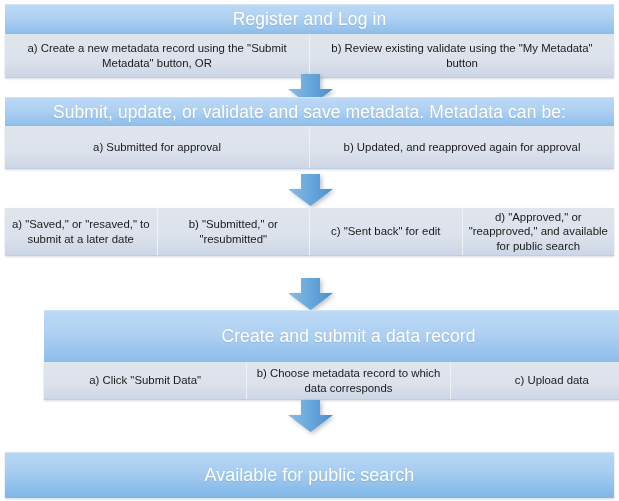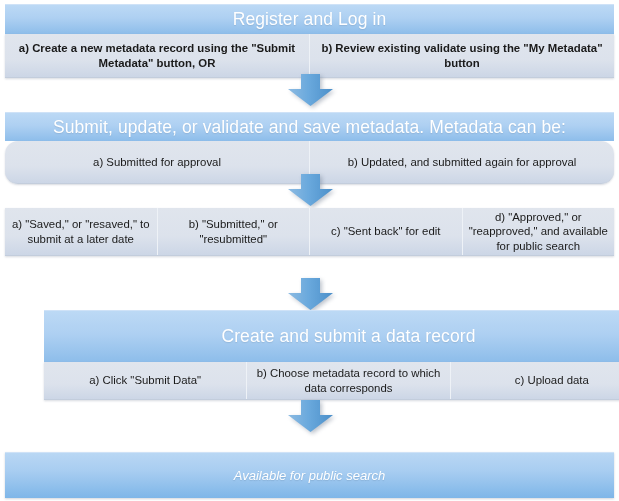--- a/index.html
+++ b/index.html
@@ -82,38 +82,37 @@
 
   
   .terminal {
     position: absolute;
     left: 5px;
     width: 609px;
     box-sizing: border-box;
     background: linear-gradient(to bottom, #b9d7f4 0%, #a8cdf1 40%, #7eb6e8 100%);
     color: #ffffff;
     text-align: center;
-    font-size: 13px;
+    font-size: 18px;
     display: flex;
     align-items: center;
     justify-content: center;
     text-shadow: 0 1px 1px rgba(110,145,180,0.4);
     box-shadow: 0 1px 2px rgba(140,150,165,0.4);
     border-top: 1px solid #cfe2f7;
-    font-style: italic;
   }
 
   
   #stage-1 { top: 4px; }
   #stage-1 .stage-header { height: 30px; }
-  #stage-1 .stage-body { height: 44px; font-weight: bold; }
-
-  #stage-2 { top: 112px; }
+  #stage-1 .stage-body { height: 44px; }
+
+  #stage-2 { top: 97px; }
   #stage-2 .stage-header { height: 29px; }
-  #stage-2 .stage-body { height: 43px; border-radius: 13px; }
+  #stage-2 .stage-body { height: 43px; }
 
   #stage-3 { top: 208px; }
   #stage-3 .stage-header { height: 32px; }
   #stage-3 .stage-body { height: 48px; }
 
   #stage-4 { top: 310px; margin-left: 39px; }
   #stage-4 .stage-header { height: 52px; }
   #stage-4 .stage-body { height: 38px; }
 
   #terminal-1 { top: 452px; height: 46px; }
@@ -146,21 +145,21 @@
         </linearGradient>
       </defs>
       <polygon points="13,0 32,0 32,15 45,15 22.5,32 0,15 13,15" fill="url(#ag1)"></polygon>
     </svg>
   </div>
 
   <div class="stage" id="stage-2">
     <div class="stage-header">Submit, update, or validate and save metadata. Metadata can be:</div>
     <div class="stage-body">
       <div class="cell">a) Submitted for approval</div>
-      <div class="cell">b) Updated, and submitted again for approval</div>
+      <div class="cell">b) Updated, and reapproved again for approval</div>
     </div>
   </div>
 
   <div class="arrow" id="arrow-2">
     <svg viewBox="0 0 45 32" xmlns="http://www.w3.org/2000/svg">
       <defs>
         <linearGradient id="ag2" x1="0" y1="0" x2="1" y2="0">
           <stop offset="0%" stop-color="#8dbbe2"></stop>
           <stop offset="45%" stop-color="#6aa9dd"></stop>
           <stop offset="100%" stop-color="#4b8fc9"></stop>

